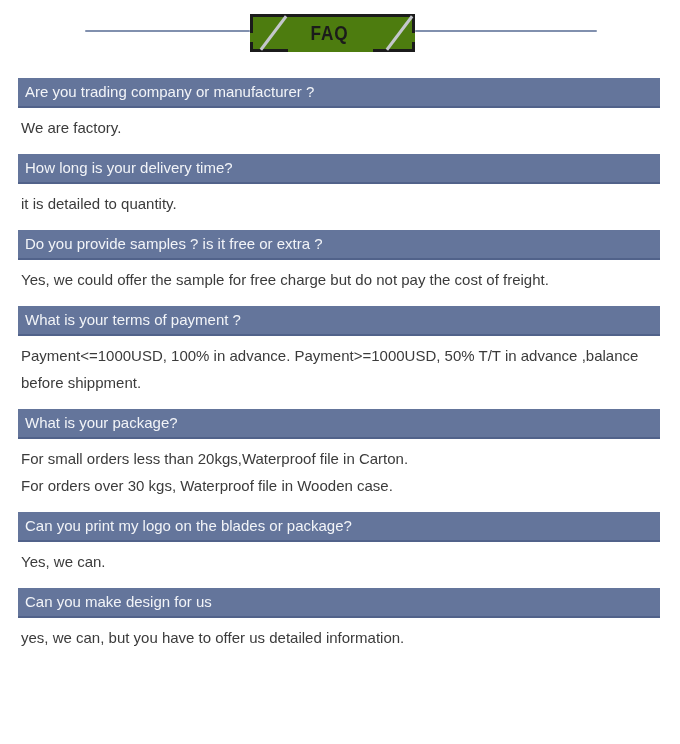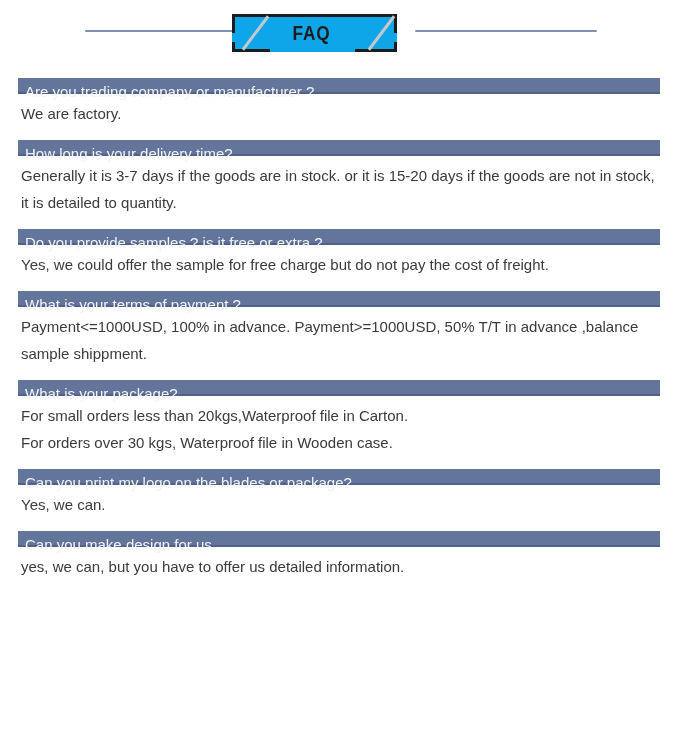--- a/index.html
+++ b/index.html
@@ -13,22 +13,22 @@
   
   .faq-header { position:relative; height:78px; }
   .hline {
     position:absolute; top:30px; height:2px;
     background:var(--line-color,#8190ae); border-radius:1px;
   }
   .hline-left  { left:85px;  width:165px; }
   .hline-right { left:415px; width:182px; }
 
   .title-box {
-    position:absolute; left:232px; top:14px;
-    width:165px; height:38px; background:#0ea5e9;
+    position:absolute; left:250px; top:14px;
+    width:165px; height:38px; background:#4d7c0f;
   }
   .b { position:absolute; background:var(--box-border-color,#1b1b1b); }
   .bt  { left:0; top:0; width:100%; height:3px; }
   .blt { left:0; top:0; width:3px; height:19px; }
   .blb { left:0; bottom:0; width:3px; height:10px; }
   .brt { right:0; top:0; width:3px; height:19px; }
   .brb { right:0; bottom:0; width:3px; height:10px; }
   .bbl { left:0; bottom:0; width:38px; height:3px; }
   .bbr { right:0; bottom:0; width:42px; height:3px; }
 
@@ -43,21 +43,21 @@
   .title {
     position:absolute; left:0; right:6px; top:50%;
     transform:translateY(-52%) scaleX(.82);
     text-align:center; font-size:21px; font-weight:bold;
     letter-spacing:1px; color:var(--title-color,#1b1b1b);
   }
 
   
   .faq-list { margin:0 20px 0 18px; }
   .qbar {
-    height:16px; line-height:28px;
+    height:30px; line-height:28px;
     background:var(--bar-color,#64759b);
     border-bottom:2px solid var(--bar-edge-color,#51628a);
     padding-left:7px; font-size:15px;
     color:var(--question-color,#f2f4f8);
   }
   .answer { padding:6px 0 13px 3px; }
   .aline {
     font-size:15px; line-height:27px;
     color:var(--answer-color,#3b3b3b);
   }
@@ -93,41 +93,40 @@
       <div class="answer">
         <div class="aline">We are factory.</div>
       </div>
     </section>
 
     <section class="qa">
       <div class="qbar">
         <span>How long is your delivery time?</span>
       </div>
       <div class="answer">
-        <div class="aline">Generally it is 3-7 days if the goods are in stock. or it is 15-20 days if the goods are not in stock,</div>
         <div class="aline">it is detailed to quantity.</div>
       </div>
     </section>
 
     <section class="qa">
       <div class="qbar">
         <span>Do you provide samples ? is it free or extra ?</span>
       </div>
       <div class="answer">
         <div class="aline">Yes, we could offer the sample for free charge but do not pay the cost of freight.</div>
       </div>
     </section>
 
     <section class="qa">
       <div class="qbar">
         <span>What is your terms of payment ?</span>
       </div>
       <div class="answer">
         <div class="aline">Payment&lt;=1000USD, 100% in advance. Payment&gt;=1000USD, 50% T/T in advance ,balance</div>
-        <div class="aline">sample shippment.</div>
+        <div class="aline">before shippment.</div>
       </div>
     </section>
 
     <section class="qa">
       <div class="qbar">
         <span>What is your package?</span>
       </div>
       <div class="answer">
         <div class="aline">For small orders less than 20kgs,Waterproof file in Carton.</div>
         <div class="aline">For orders over 30 kgs, Waterproof file in Wooden case.</div>

